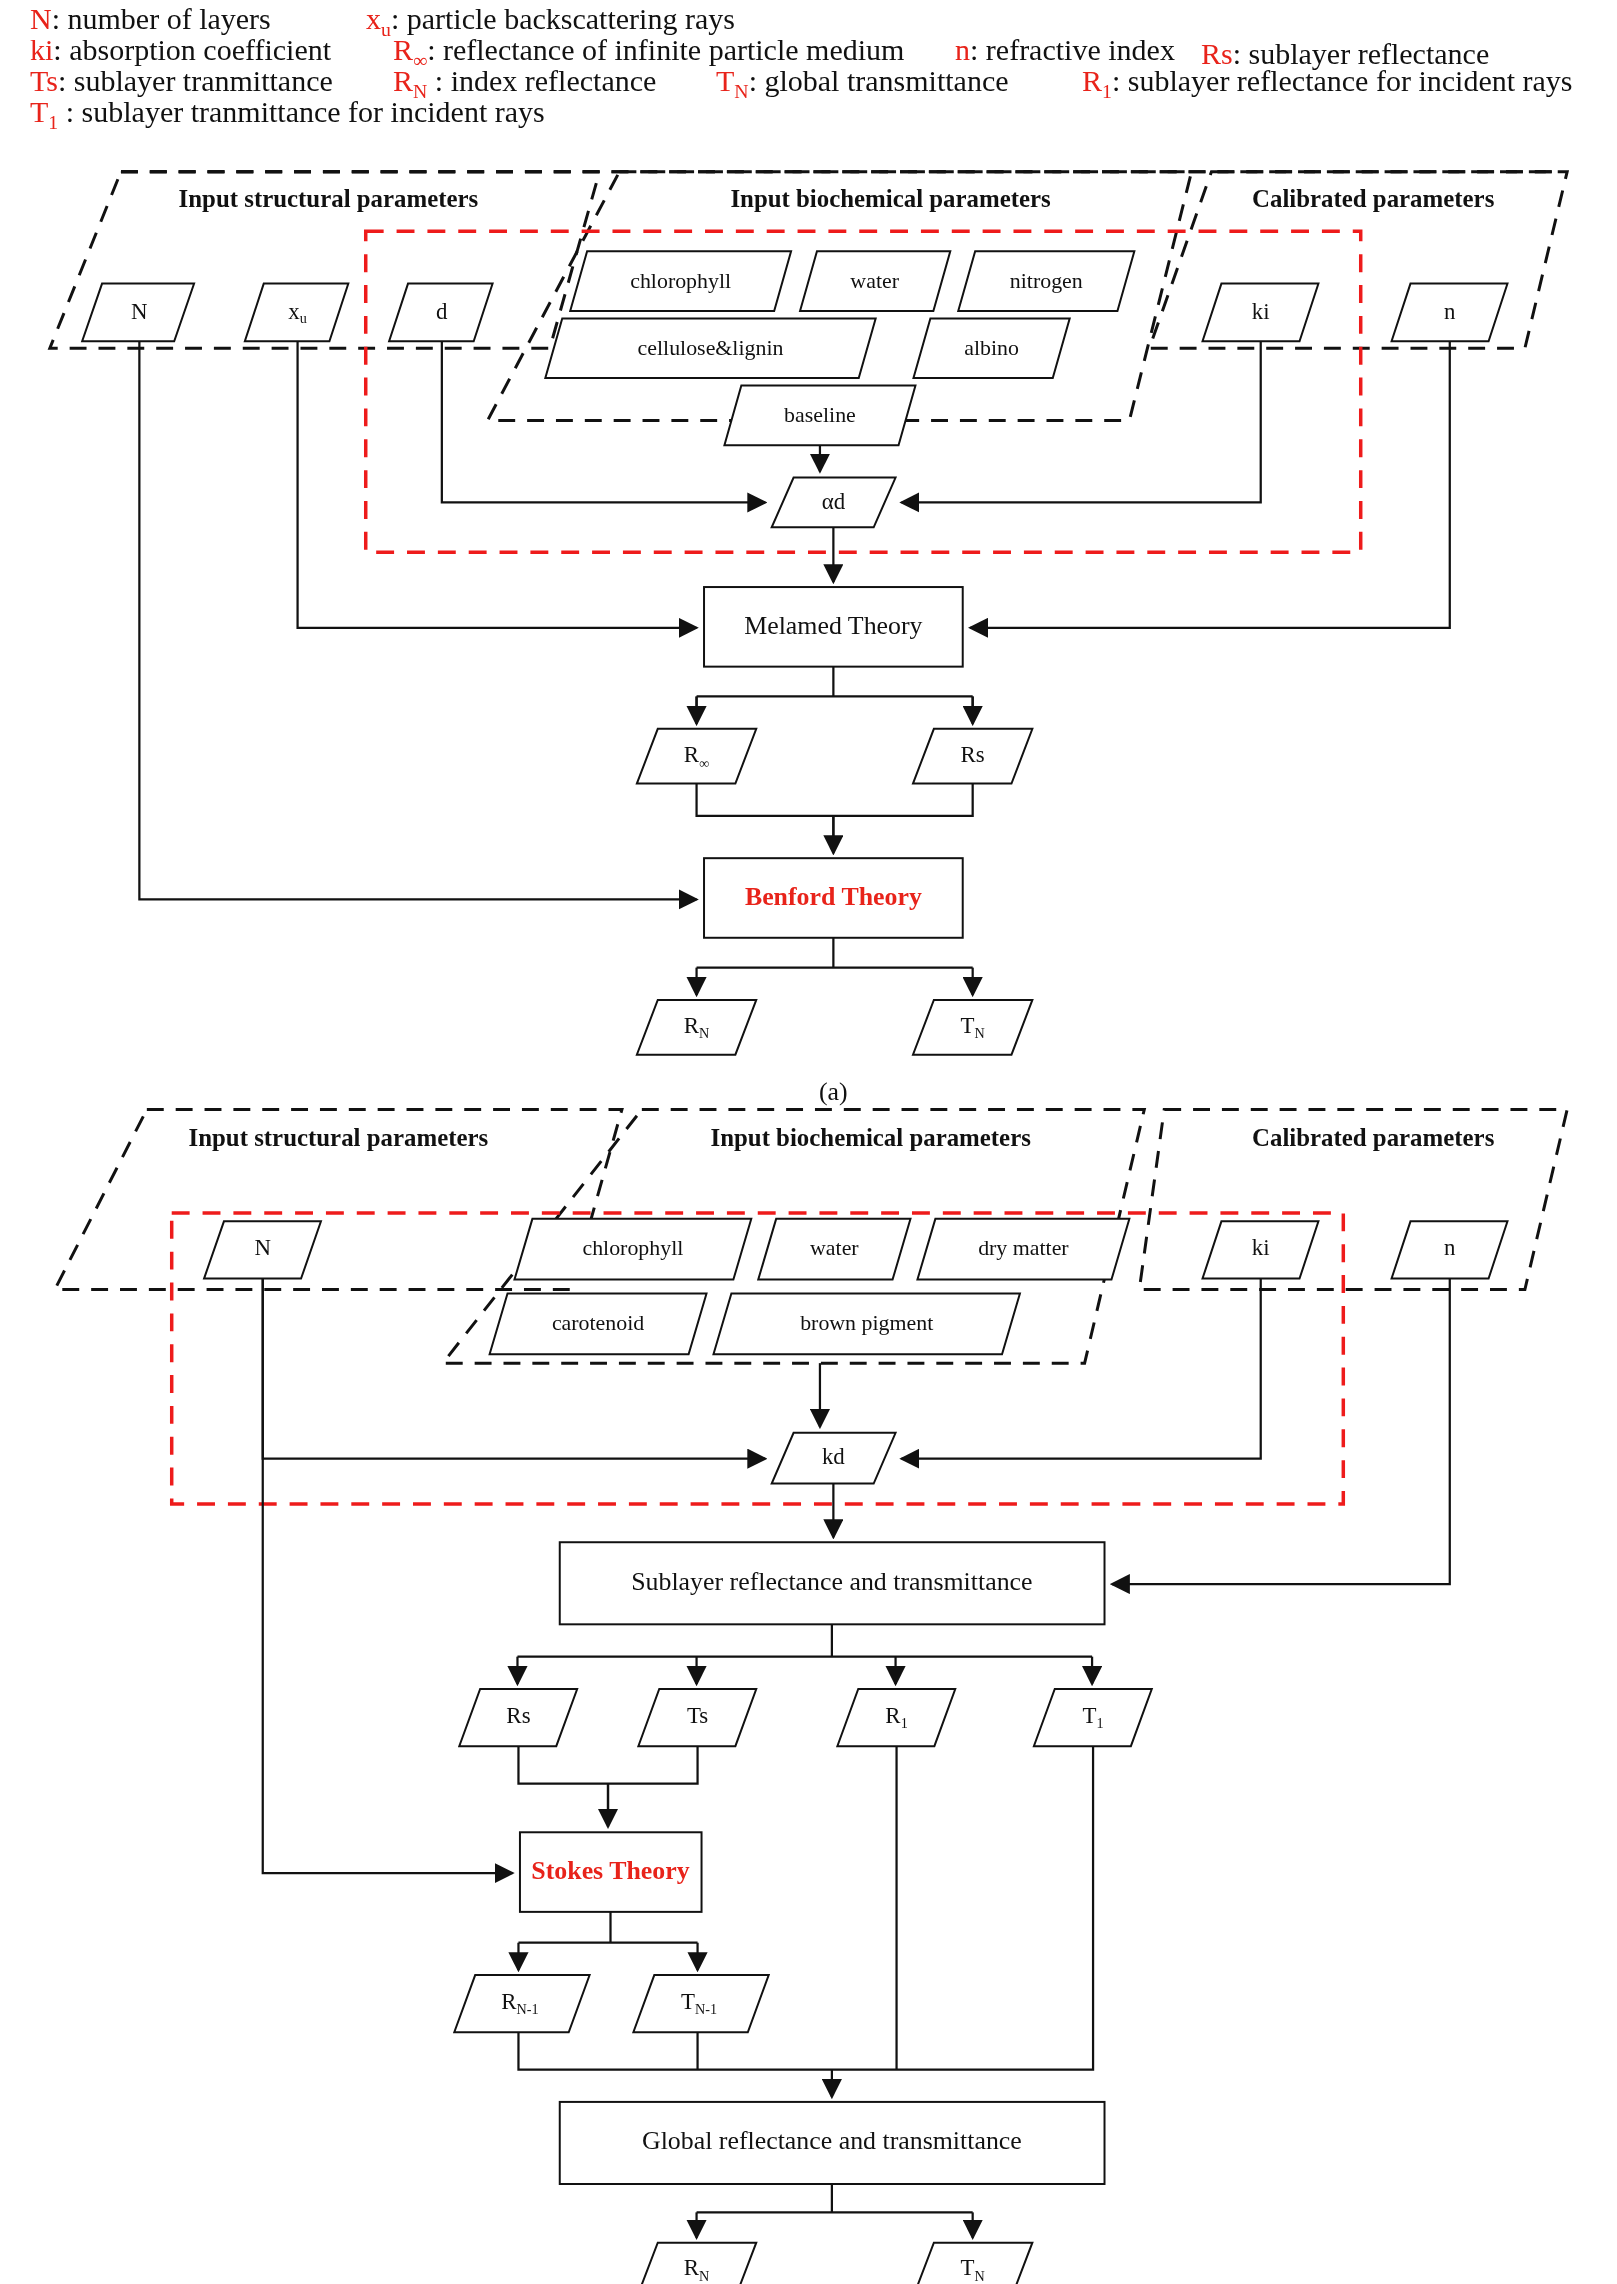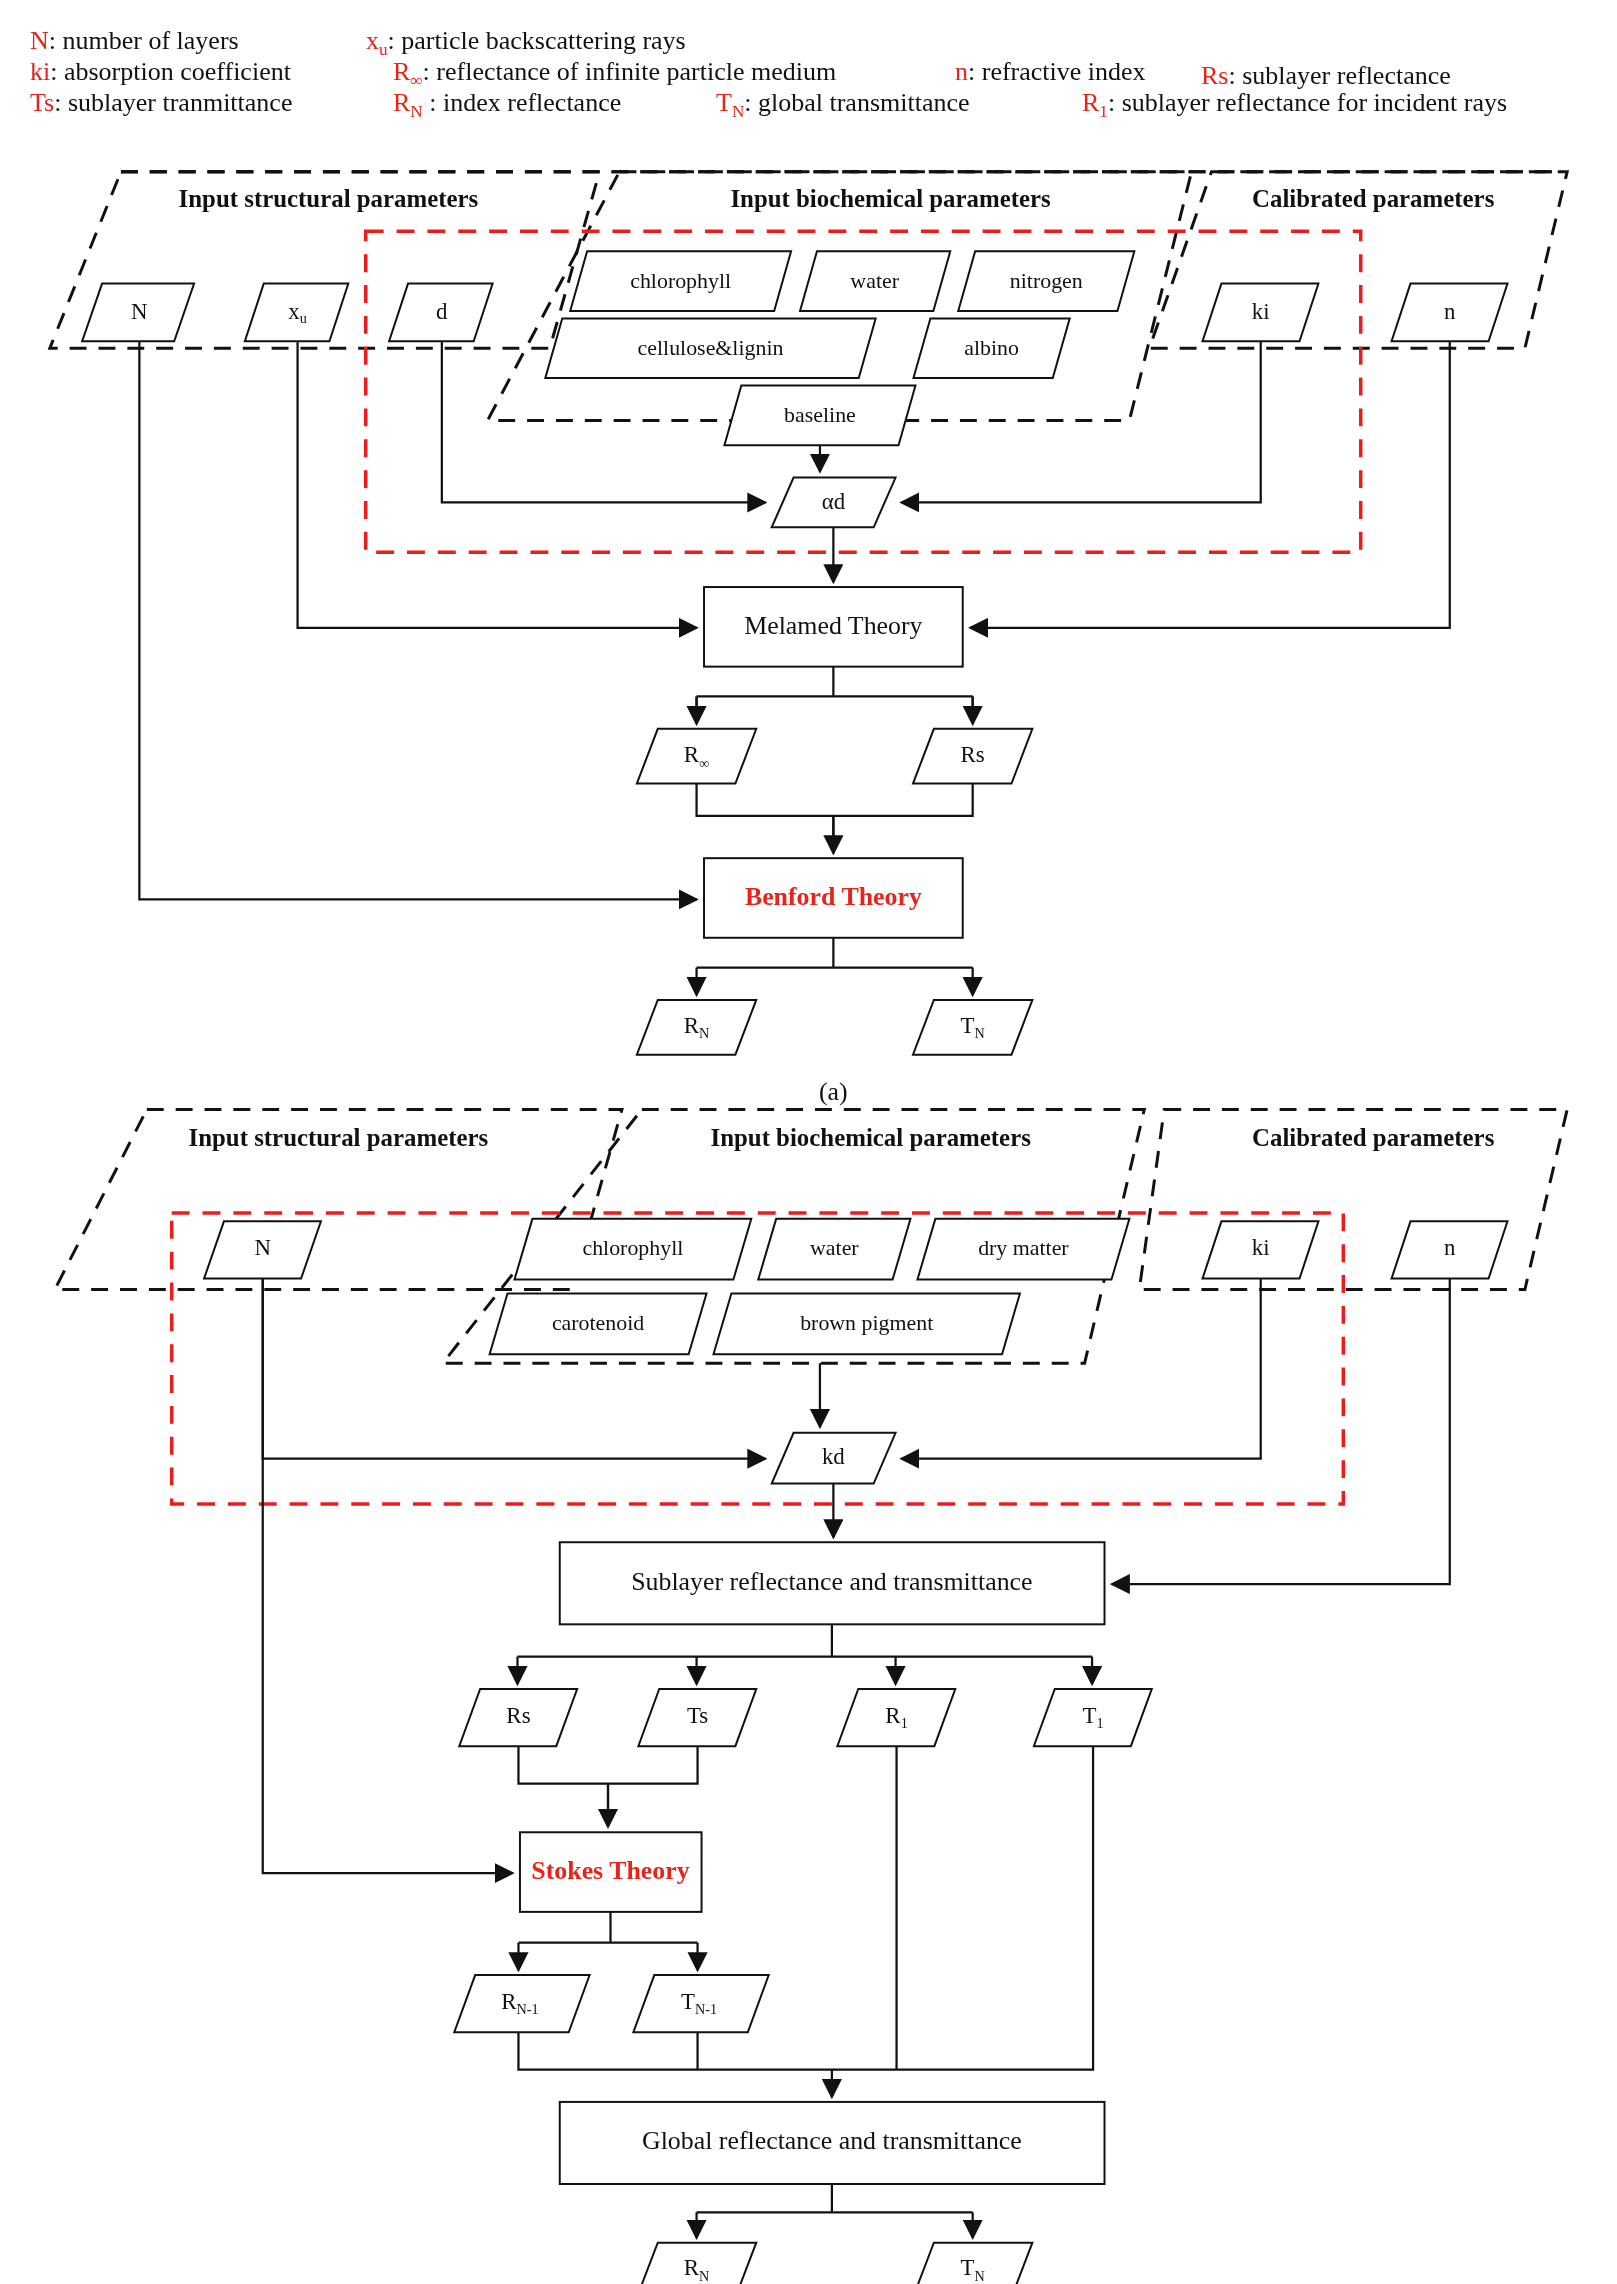--- a/index.html
+++ b/index.html
@@ -1,21 +1,21 @@
 <!DOCTYPE html>
 <html style="font-size:8px"><head>
 <meta charset="utf-8">
 <style>
   html,body{margin:0;padding:0;background:#fff;}
   body{width:1618px;height:2284px;font-family:"Liberation Serif",serif;}
   #root{position:relative;width:1618px;height:2284px;overflow:hidden;}
   svg{position:absolute;top:0;left:0;width:1618px;height:2284px;}
   .legend{position:absolute;left:0;top:0;width:1618px;}
   .legend-row{position:relative;height:31px;white-space:nowrap;}
-  .legend-item{position:absolute;font-size:26px;color:#111;font-family:"Liberation Serif",serif;margin-top:24px;}
+  .legend-item{position:absolute;font-size:30px;color:#111;font-family:"Liberation Serif",serif;}
   .sym{color:#e8231a;font-weight:400;}
   .sym sub{font-size:0.66em;}
   .node-text{font-family:"Liberation Serif",serif;font-size:46px;fill:#111;text-anchor:middle;dominant-baseline:middle;}
   .node-text-sm{font-family:"Liberation Serif",serif;font-size:44px;fill:#111;text-anchor:middle;dominant-baseline:middle;}
   .proc-text{font-family:"Liberation Serif",serif;font-size:52px;fill:#111;text-anchor:middle;dominant-baseline:middle;}
   .theory-text{font-family:"Liberation Serif",serif;font-size:52px;fill:#e8231a;font-weight:bold;text-anchor:middle;dominant-baseline:middle;}
   .group-title{font-family:"Liberation Serif",serif;font-size:50px;fill:#111;font-weight:bold;text-anchor:middle;dominant-baseline:middle;}
   .panel-label{font-family:"Liberation Serif",serif;font-size:52px;fill:#111;text-anchor:middle;dominant-baseline:middle;}
   .shape{fill:#fff;stroke:#111;stroke-width:4;}
   .conn{stroke:#111;stroke-width:4.5;fill:none;}
@@ -38,20 +38,23 @@
         <span class="legend-item" style="left: 393px; top: 2px; text-align: right;"><span class="sym">R<sub>∞</sub></span><span>: reflectance of infinite particle medium</span></span>
         <span class="legend-item" style="left: 955px; top: 2px;"><span class="sym">n</span><span>: refractive index</span></span>
         <span class="legend-item" style="left: 1201px; top: 6px;"><span class="sym">Rs</span><span>: sublayer reflectance</span></span>
       </div>
       <div class="legend-row">
         <span class="legend-item" style="left: 30px; top: 2px;"><span class="sym">Ts</span><span>: sublayer tranmittance</span></span>
         <span class="legend-item" style="left: 393px; top: 2px;"><span class="sym">R<sub>N</sub></span><span> : index reflectance</span></span>
         <span class="legend-item" style="left: 716px; top: 2px;"><span class="sym">T<sub>N</sub></span><span>: global transmittance</span></span>
         <span class="legend-item" style="left: 1082px; top: 2px;"><span class="sym">R<sub>1</sub></span><span>: sublayer reflectance for incident rays</span></span>
       </div>
+      <div class="legend-row">
+        <span class="legend-item" style="left: 30px; top: 2px;"><span class="sym">T<sub>1</sub></span><span> : sublayer tranmittance for incident rays</span></span>
+      </div>
     </div>
 
   <svg viewBox="0 0 3252 4591">
     <defs>
       <marker id="arrH" markerWidth="9" markerHeight="9" refX="8" refY="4.5" orient="auto" markerUnits="strokeWidth">
         <path d="M0,0 L9,4.5 L0,9 z" fill="#111"></path>
       </marker>
     </defs>
 
     <g>

